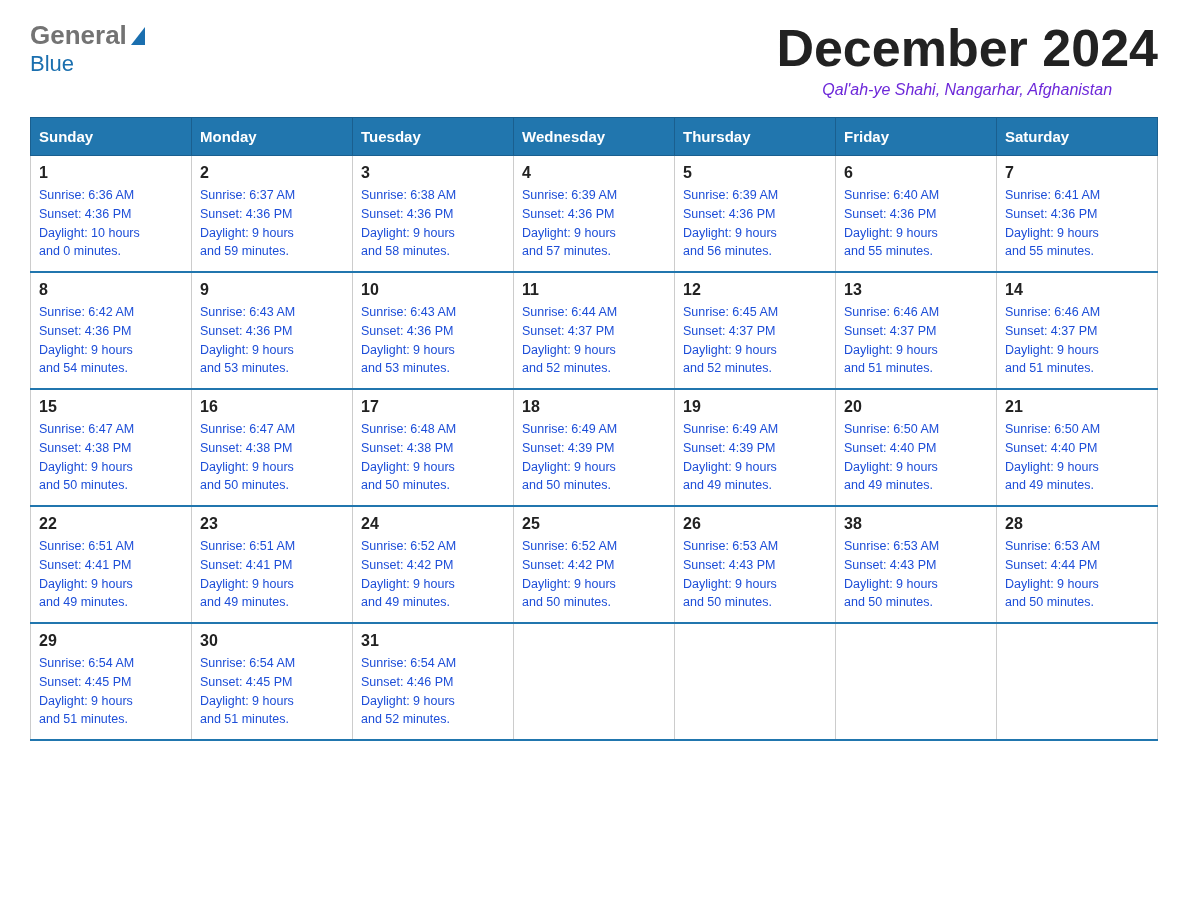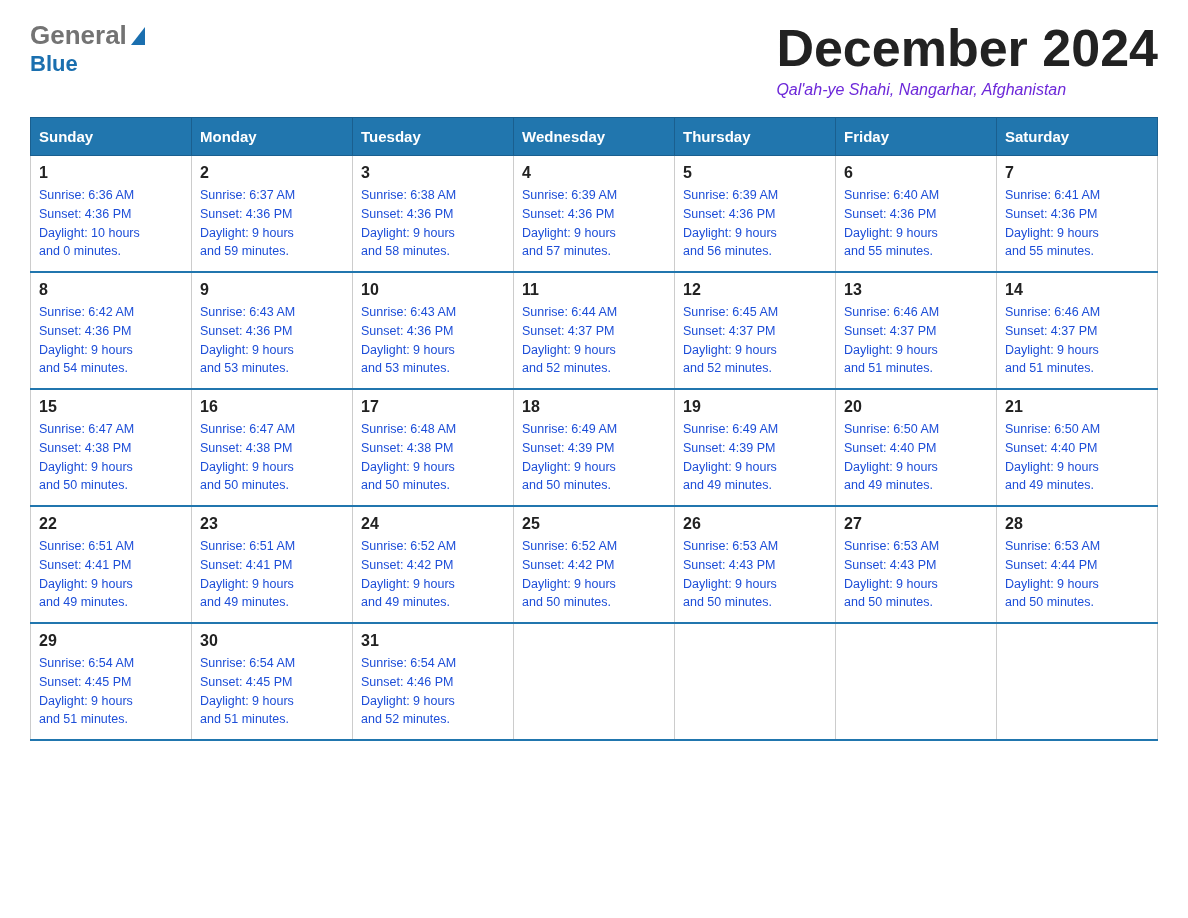--- a/index.html
+++ b/index.html
@@ -32,25 +32,25 @@
       height: 0;
       border-left: 14px solid transparent;
       border-bottom: 18px solid #1a6faf;
       display: inline-block;
       margin-left: 4px;
       margin-bottom: 0;
       vertical-align: bottom;
     }
     .logo-blue {
       font-size: 22px;
-      font-weight: bold;
+      font-weight: normal;
       color: #1a6faf;
     }
     .title-block {
-      text-align: left;
+      text-align: center;
     }
     .month-title {
       font-size: 52px;
       font-weight: bold;
       color: #222;
       line-height: 1.1;
     }
     .location-title {
       font-size: 16px;
       color: #6d28d9;
@@ -232,21 +232,21 @@
         </td>
         <td>
           <span class="day-num">25</span>
           <div class="day-info">Sunrise: 6:52 AM<br>Sunset: 4:42 PM<br>Daylight: 9 hours<br>and 50 minutes.</div>
         </td>
         <td>
           <span class="day-num">26</span>
           <div class="day-info">Sunrise: 6:53 AM<br>Sunset: 4:43 PM<br>Daylight: 9 hours<br>and 50 minutes.</div>
         </td>
         <td>
-          <span class="day-num">27</span>
+          <span class="day-num">38</span>
           <div class="day-info">Sunrise: 6:53 AM<br>Sunset: 4:43 PM<br>Daylight: 9 hours<br>and 50 minutes.</div>
         </td>
         <td>
           <span class="day-num">28</span>
           <div class="day-info">Sunrise: 6:53 AM<br>Sunset: 4:44 PM<br>Daylight: 9 hours<br>and 50 minutes.</div>
         </td>
       </tr>
       <tr>
         <td>
           <span class="day-num">29</span>

